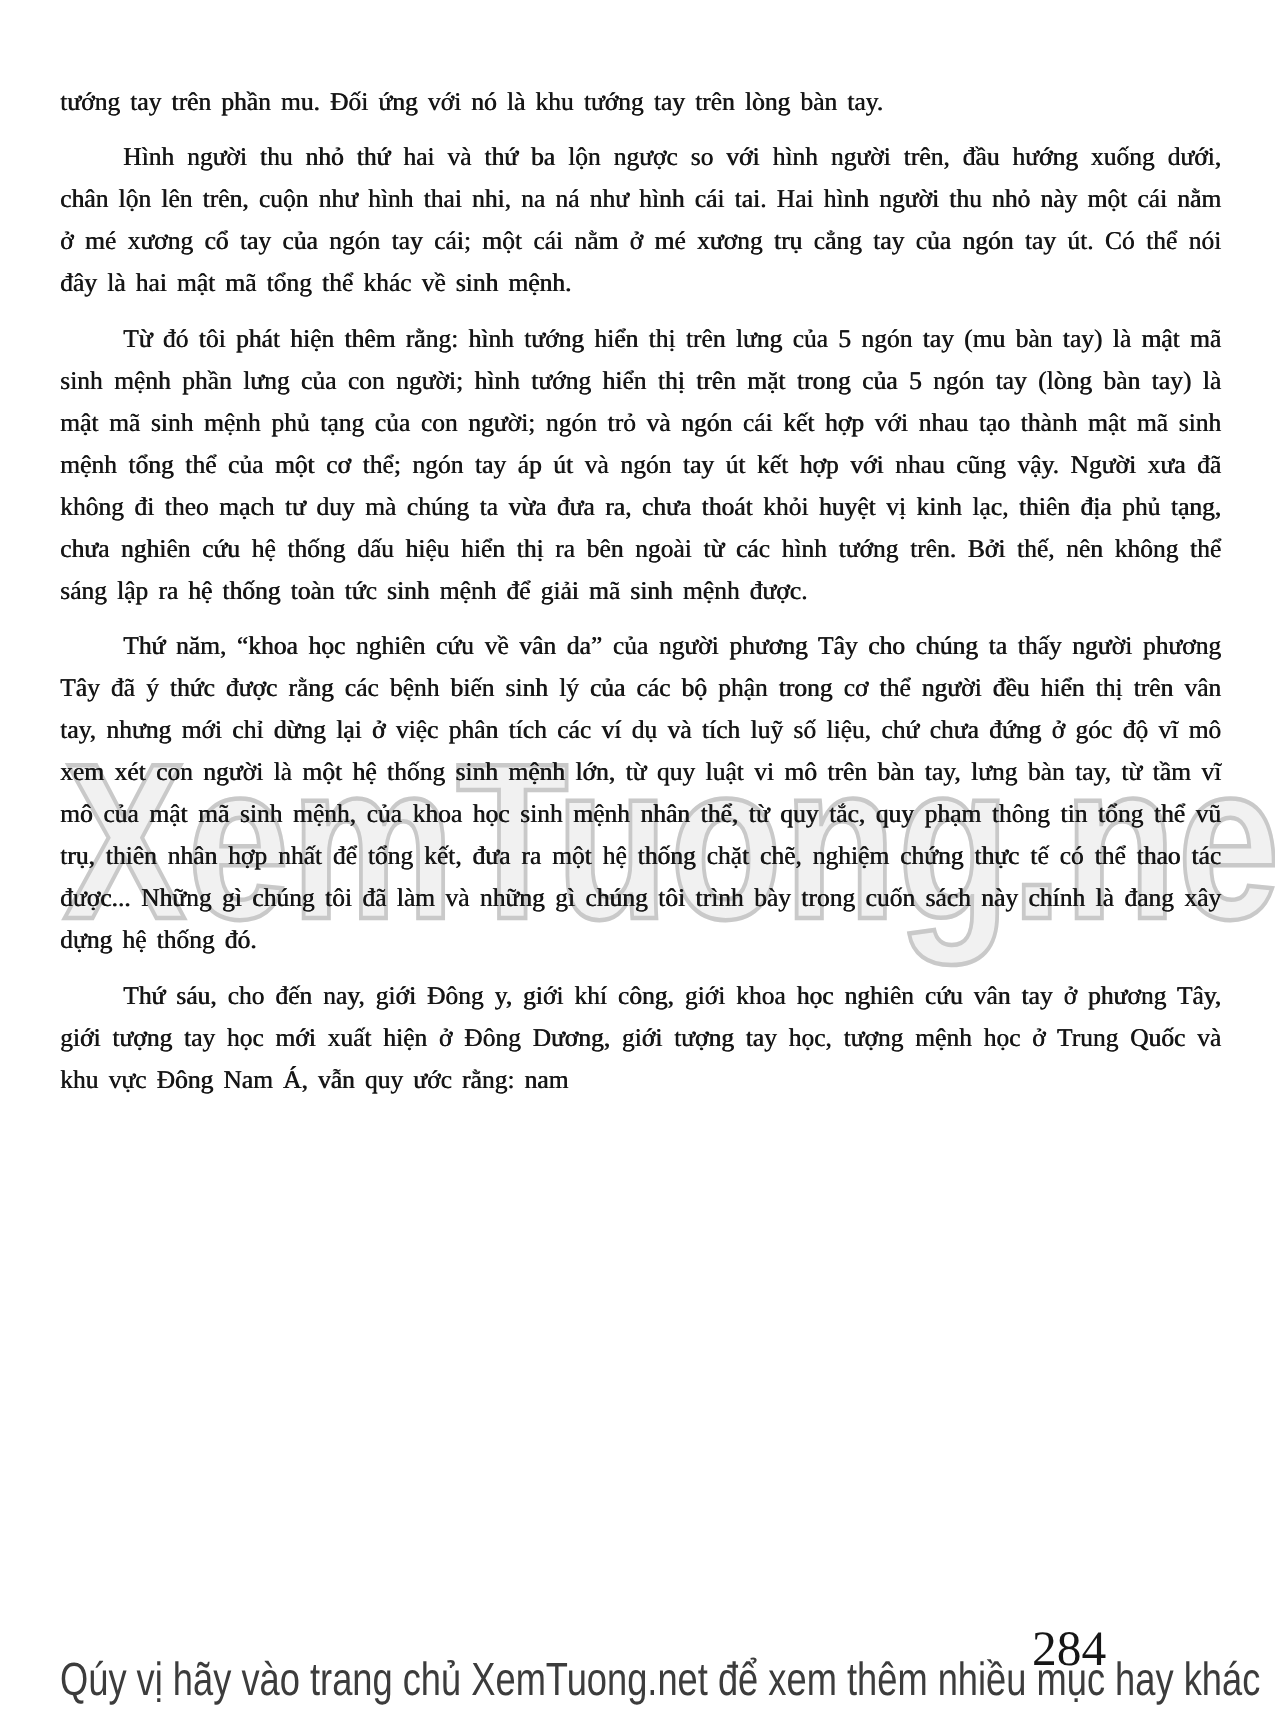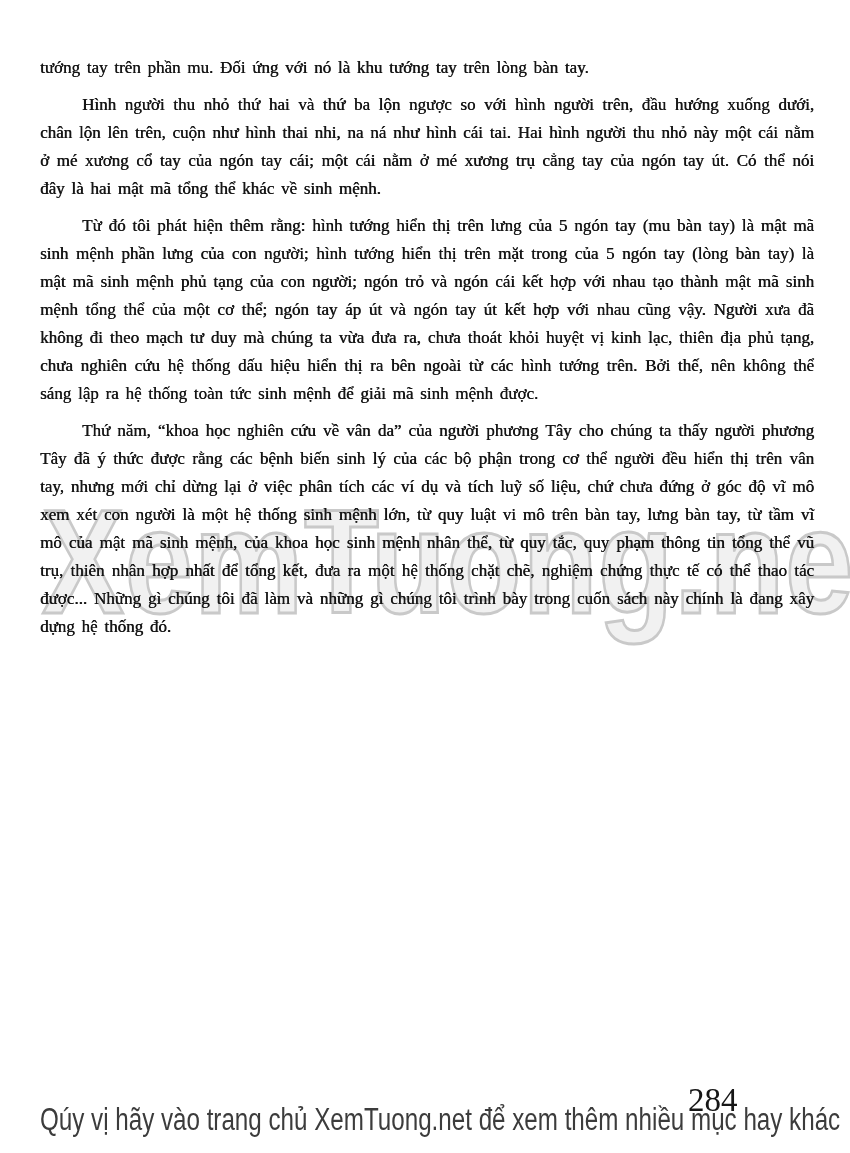--- a/index.html
+++ b/index.html
@@ -68,19 +68,20 @@
 
 <div class="page" style="--ink: #161616; --wm: #c9c9c9; --footer-ink: #3c3c3c; --paper: #ffffff;">
 
   <div class="watermark">XemTuong.net</div>
 
   <main class="text-block">
     <p class="para noindent">tướng tay trên phần mu. Đối ứng với nó là khu tướng tay trên lòng bàn tay.</p>
     <p class="para">Hình người thu nhỏ thứ hai và thứ ba lộn ngược so với hình người trên, đầu hướng xuống dưới, chân lộn lên trên, cuộn như hình thai nhi, na ná như hình cái tai. Hai hình người thu nhỏ này một cái nằm ở mé xương cổ tay của ngón tay cái; một cái nằm ở mé xương trụ cẳng tay của ngón tay út. Có thể nói đây là hai mật mã tổng thể khác về sinh mệnh.</p>
     <p class="para">Từ đó tôi phát hiện thêm rằng: hình tướng hiển thị trên lưng của 5 ngón tay (mu bàn tay) là mật mã sinh mệnh phần lưng của con người; hình tướng hiển thị trên mặt trong của 5 ngón tay (lòng bàn tay) là mật mã sinh mệnh phủ tạng của con người; ngón trỏ và ngón cái kết hợp với nhau tạo thành mật mã sinh mệnh tổng thể của một cơ thể; ngón tay áp út và ngón tay út kết hợp với nhau cũng vậy. Người xưa đã không đi theo mạch tư duy mà chúng ta vừa đưa ra, chưa thoát khỏi huyệt vị kinh lạc, thiên địa phủ tạng, chưa nghiên cứu hệ thống dấu hiệu hiển thị ra bên ngoài từ các hình tướng trên. Bởi thế, nên không thể sáng lập ra hệ thống toàn tức sinh mệnh để giải mã sinh mệnh được.</p>
     <p class="para">Thứ năm, “khoa học nghiên cứu về vân da” của người phương Tây cho chúng ta thấy người phương Tây đã ý thức được rằng các bệnh biến sinh lý của các bộ phận trong cơ thể người đều hiển thị trên vân tay, nhưng mới chỉ dừng lại ở việc phân tích các ví dụ và tích luỹ số liệu, chứ chưa đứng ở góc độ vĩ mô xem xét con người là một hệ thống sinh mệnh lớn, từ quy luật vi mô trên bàn tay, lưng bàn tay, từ tầm vĩ mô của mật mã sinh mệnh, của khoa học sinh mệnh nhân thể, từ quy tắc, quy phạm thông tin tổng thể vũ trụ, thiên nhân hợp nhất để tổng kết, đưa ra một hệ thống chặt chẽ, nghiệm chứng thực tế có thể thao tác được... Những gì chúng tôi đã làm và những gì chúng tôi trình bày trong cuốn sách này chính là đang xây dựng hệ thống đó.</p>
+    <p class="para">Thứ sáu, cho đến nay, giới Đông y, giới khí công, giới khoa học nghiên cứu vân tay ở phương Tây, giới tượng tay học mới xuất hiện ở Đông Dương, giới tượng tay học, tượng mệnh học ở Trung Quốc và khu vực Đông Nam Á, vẫn quy ước rằng: nam</p>
   </main>
 
   <div class="pagenum">284</div>
 
   <footer class="footer"><span>Qúy vị hãy vào trang chủ </span><span class="brand">XemTuong.net</span><span> để xem thêm nhiều mục hay khác</span></footer>
 
 </div>
 
 </body></html>

